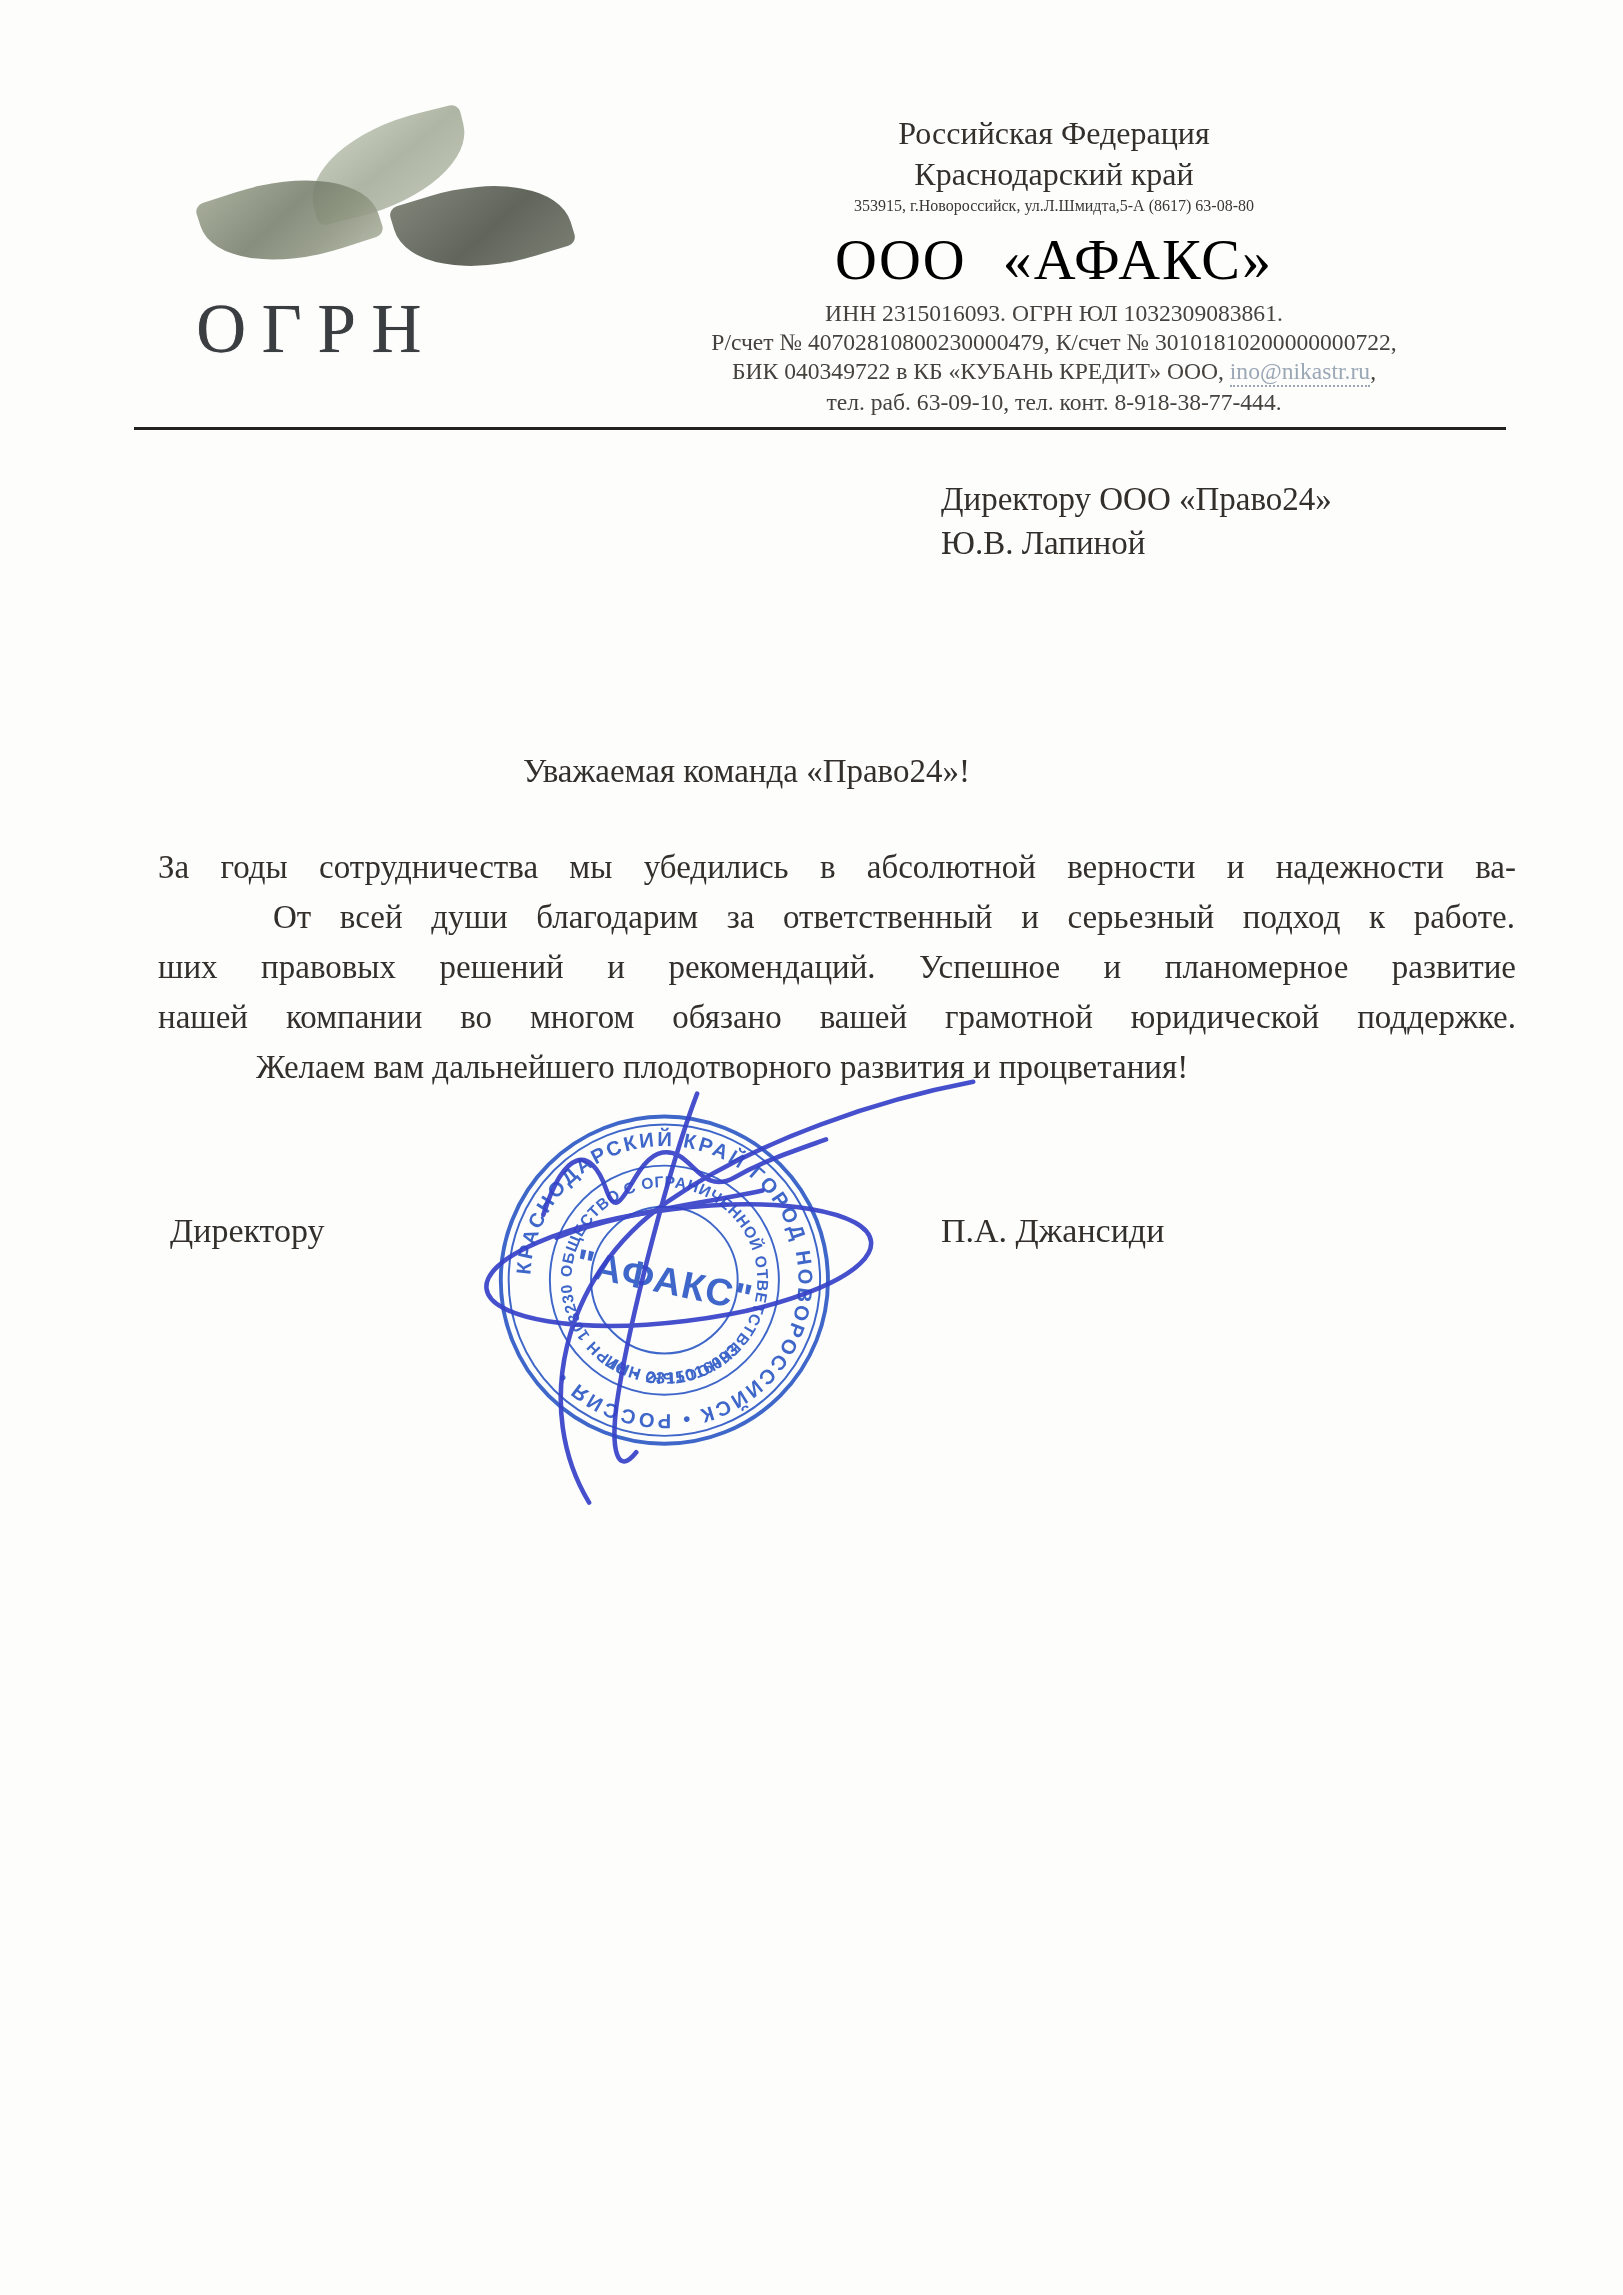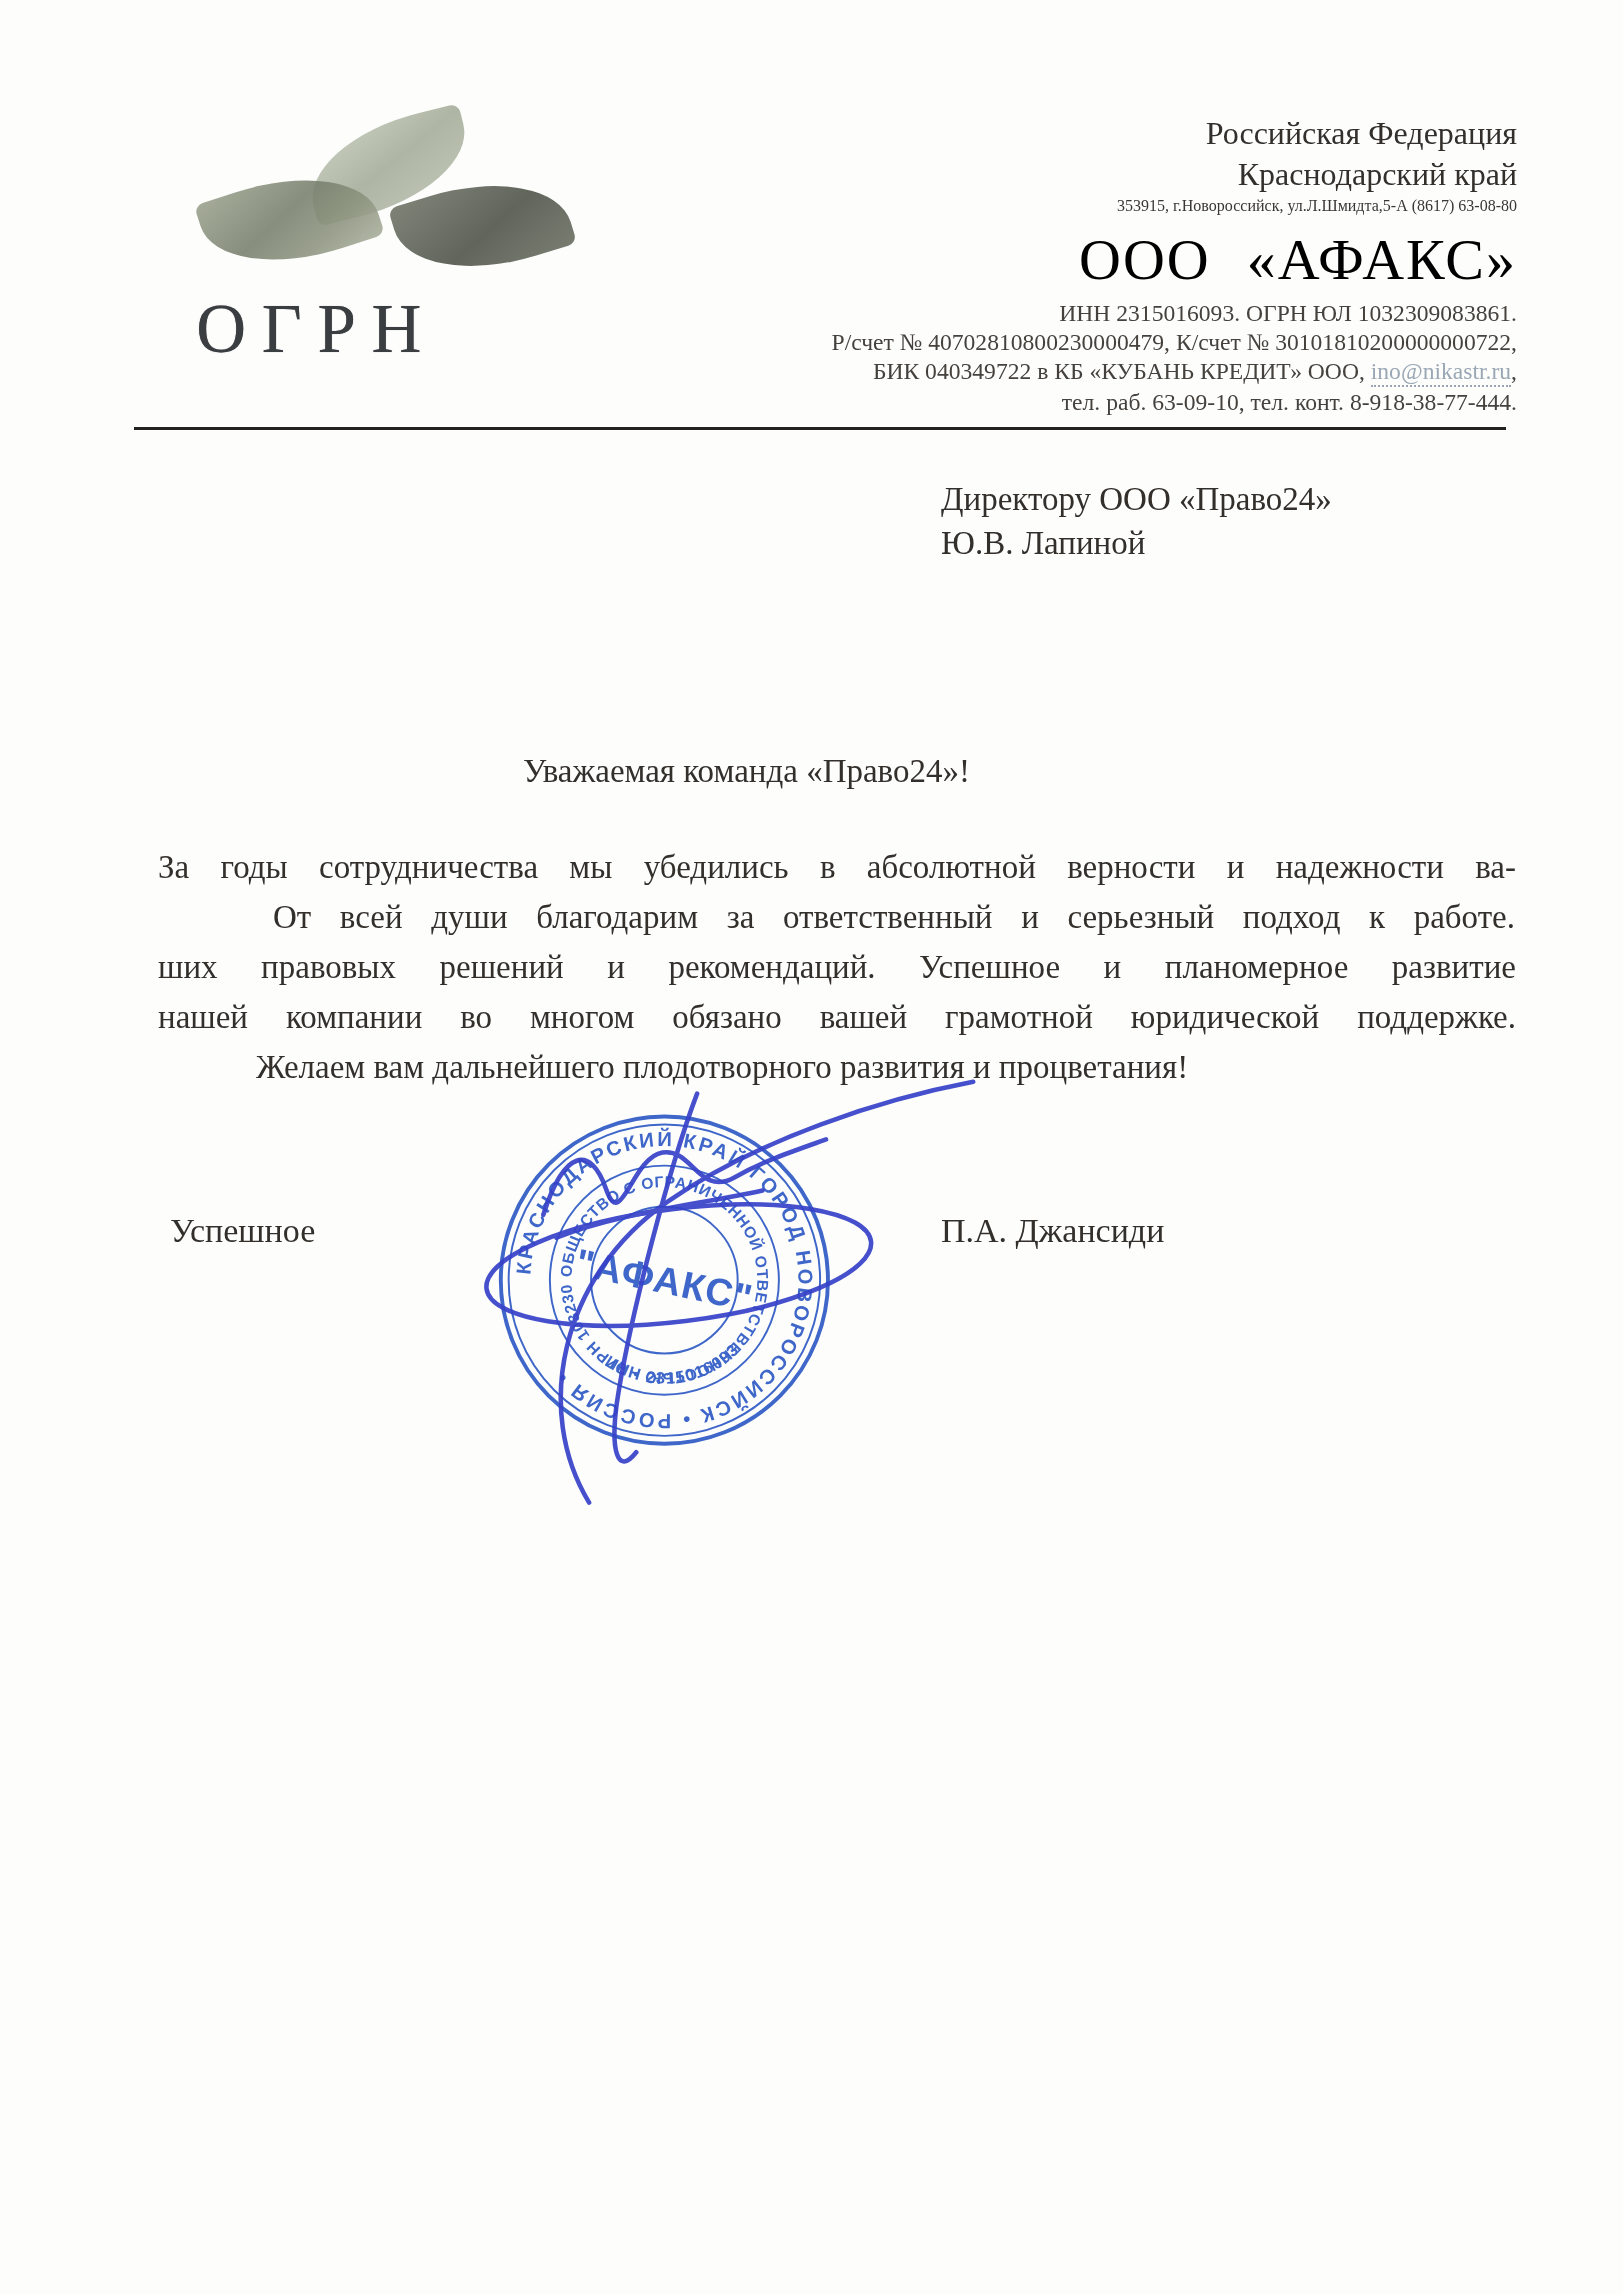--- a/index.html
+++ b/index.html
@@ -18,21 +18,21 @@
     border-radius:75% 9.2px 75% 9.2px;opacity:.8;}
   .leaf-right{left:204px;top:67px;width:171px;height:88px;transform:rotate(-17deg);
     background:linear-gradient(155deg,#6d7265 0%,#4c5046 55%,#666b5d 100%);
     border-radius:9.2px 75% 9.2px 75%;}
   .logo-word{
     position:absolute;left:3.3px;top:175px;font-size:69px;letter-spacing:15.7px;
     color:#3b3e41;font-weight:400;text-shadow:0 0 0.7px #55585b;
   }
   
   .head-col{position:absolute;left:589px;top:0;width:910px;text-align:center;}
-  .hl{position:absolute;left:18px;width:100%;white-space:nowrap;text-align:right;}
+  .hl{position:absolute;left:10px;width:100%;white-space:nowrap;}
   .hl-country{top:115px;font-size:32px;color:#33302c;}
   .hl-region{top:156px;font-size:32px;color:#33302c;}
   .hl-address{top:197px;font-size:16px;color:#3a3733;}
   .hl-company{top:226px;font-size:58px;letter-spacing:2px;word-spacing:19.6px;color:#000000;}
   .hl-small{font-size:23.6px;color:#45423d;}
   .hl-inn{top:300px;}
   .hl-account{top:329px;}
   .hl-bank{top:358px;}
   .hl-phone{top:389px;font-family:Liberation Serif, serif;}
   .email{color:#9aa7b5;border-bottom:2px dotted #9aa7b5;padding-bottom:1.3px;}
@@ -87,21 +87,21 @@
   <div class="salutation">Уважаемая команда «Право24»!</div>
 
   <div class="body-block">
     <div class="bline just">За годы сотрудничества мы убедились в абсолютной верности и надежности ва-</div>
     <div class="bline just ind1">От всей души благодарим за ответственный и серьезный подход к работе.</div>
     <div class="bline just">ших правовых решений и рекомендаций. Успешное и планомерное развитие</div>
     <div class="bline just">нашей компании во многом обязано вашей грамотной юридической поддержке.</div>
     <div class="bline ind2">Желаем вам дальнейшего плодотворного развития и процветания!</div>
   </div>
 
-  <div class="sig-role">Успешное</div>
+  <div class="sig-role">Директору</div>
   <div class="sig-name">П.А. Джансиди</div>
 
   <div class="stamp">
     <svg viewBox="0 0 920 780">
       <g class="stamp-ink" fill="none" stroke="#2b57c4">
         <circle cx="375" cy="365" r="250" stroke-width="6"></circle>
         <circle cx="375" cy="365" r="238" stroke-width="3"></circle>
         <circle cx="375" cy="365" r="175" stroke-width="3"></circle>
         <circle cx="375" cy="365" r="112" stroke-width="3"></circle>
       </g>

